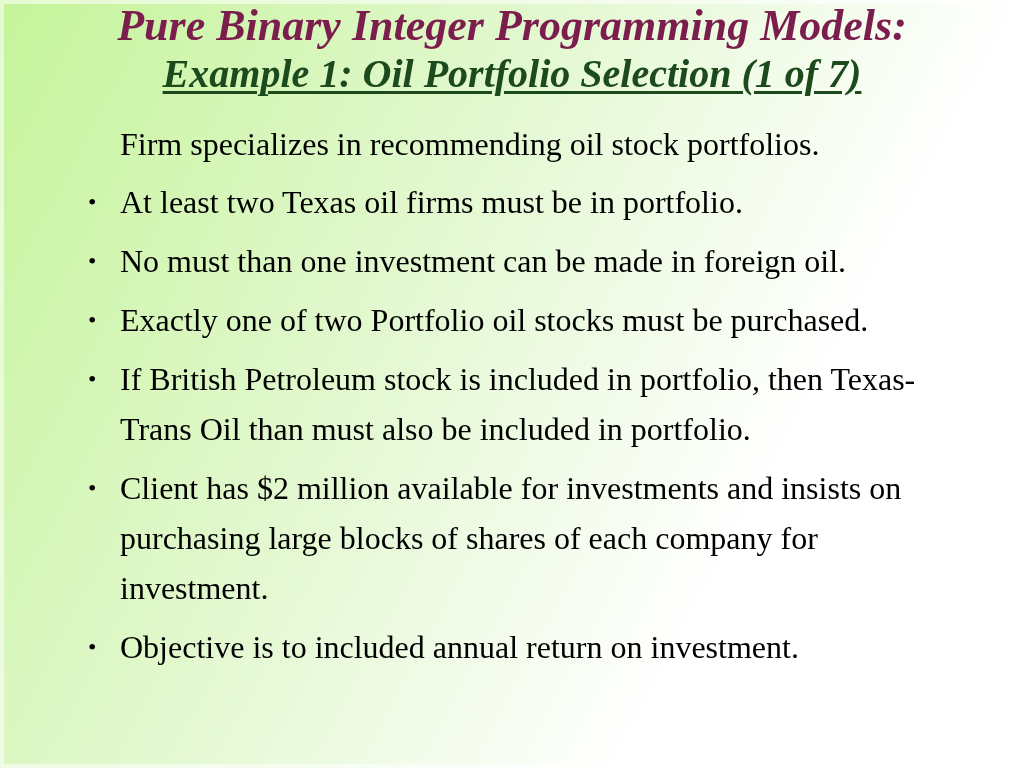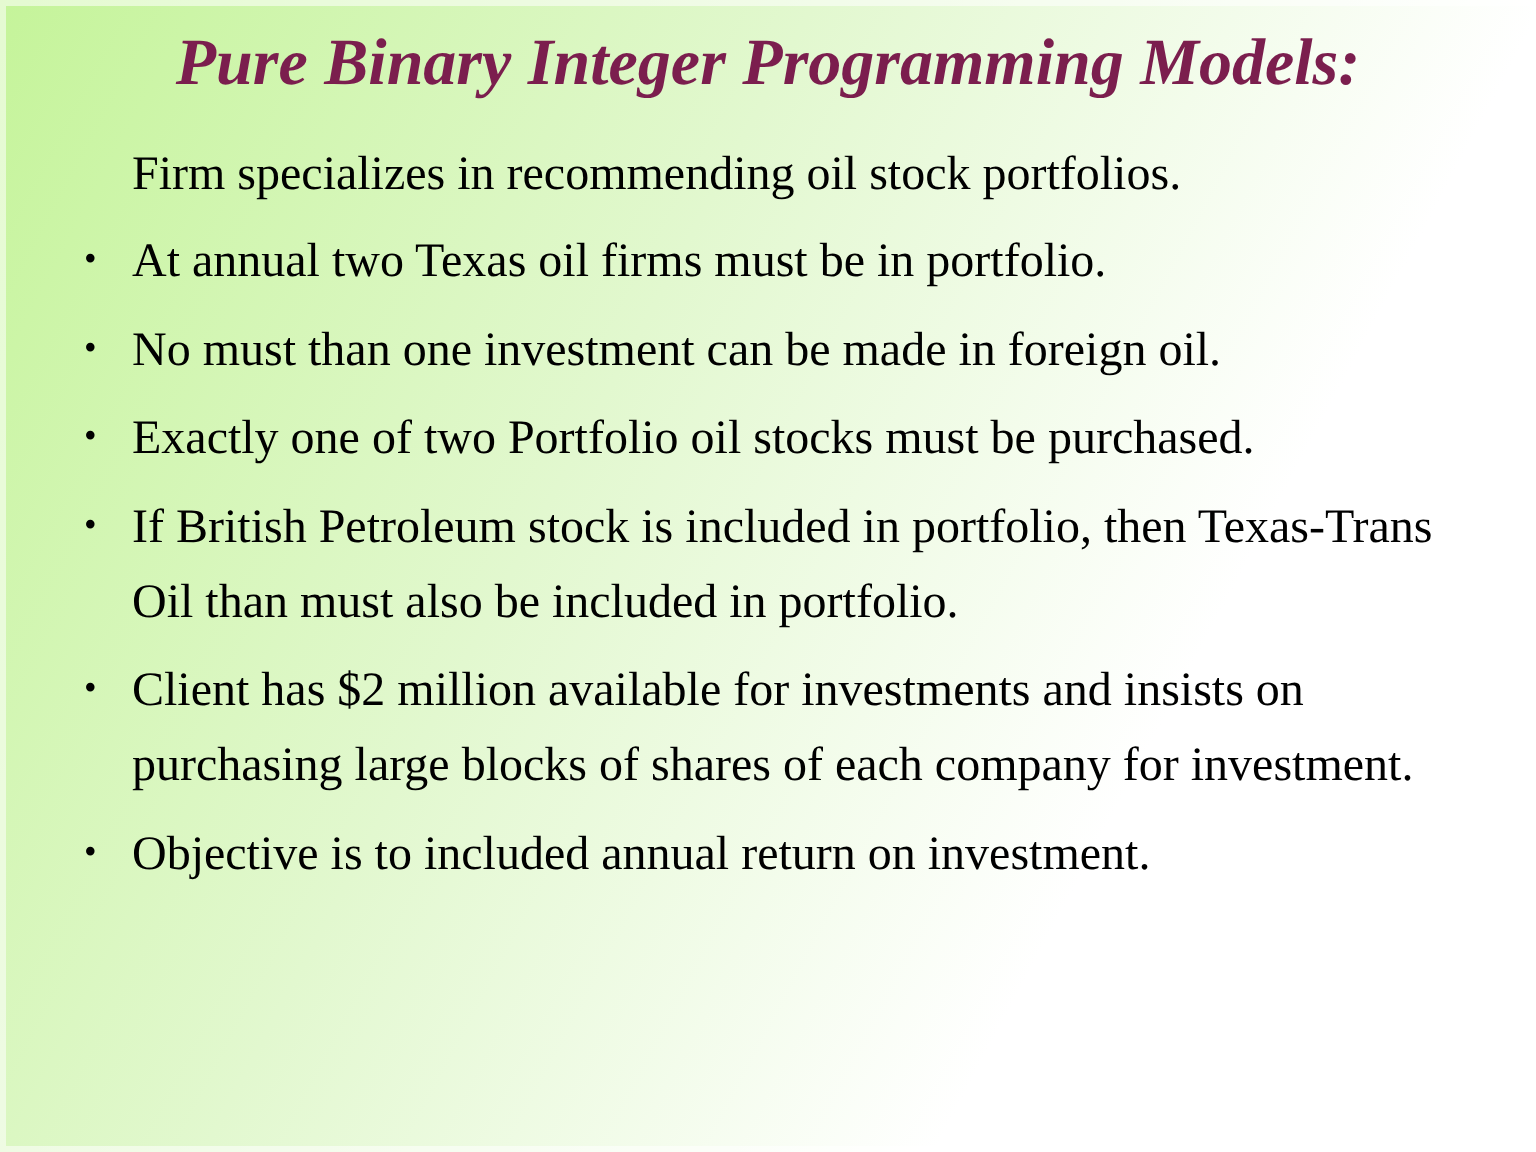--- a/index.html
+++ b/index.html
@@ -22,21 +22,21 @@
   }
   .slide {
     position: relative;
     width: 1024px;
     height: 768px;
     box-sizing: border-box;
     background: linear-gradient(118deg, var(--bg-start) 0%, var(--bg-mid) 38%, var(--bg-end) 72%, var(--bg-end) 100%);
     box-shadow: inset 0 0 0 4px rgba(255,255,255,0.55);
   }
   header.slide-header {
-    padding-top: 16px;
+    padding-top: 0;
     text-align: center;
   }
   h1.slide-title {
     margin: 0;
     font-size: 44px;
     line-height: 1.18;
     font-weight: bold;
     font-style: italic;
     color: var(--title-color);
     letter-spacing: 0px;
@@ -48,21 +48,21 @@
     font-weight: bold;
     font-style: italic;
     color: var(--subtitle-color);
   }
   h2.slide-subtitle .underlined {
     text-decoration: underline;
     text-decoration-thickness: 3px;
     text-underline-offset: 4px;
   }
   main.slide-body {
-    padding: 14px 50px 0 56px;
+    padding: 14px 50px 0 88px;
     color: var(--body-color);
   }
   p.intro-line {
     margin: 8px 0 8px 32px;
     font-size: 32px;
     line-height: 50px;
   }
   ul.bullet-list {
     list-style: none;
     margin: 0;
@@ -85,27 +85,28 @@
   .bullet-text {
     flex: 1 1 auto;
   }
 </style>
 </head>
 <body>
 
 <div class="slide">
   <header class="slide-header">
     <h1 class="slide-title">Pure Binary Integer Programming Models:</h1>
+    <h2 class="slide-subtitle"><span class="underlined">Example 1: Oil Portfolio Selection (1 of 7)</span></h2>
   </header>
   <main class="slide-body">
     <p class="intro-line">Firm specializes in recommending oil stock portfolios.</p>
     <ul class="bullet-list">
       <li>
         <span class="bullet-marker">•</span>
-        <span class="bullet-text">At annual two Texas oil firms must be in portfolio.</span>
+        <span class="bullet-text">At least two Texas oil firms must be in portfolio.</span>
       </li>
       <li>
         <span class="bullet-marker">•</span>
         <span class="bullet-text">No must than one investment can be made in foreign oil.</span>
       </li>
       <li>
         <span class="bullet-marker">•</span>
         <span class="bullet-text">Exactly one of  two Portfolio oil stocks must be purchased.</span>
       </li>
       <li>

